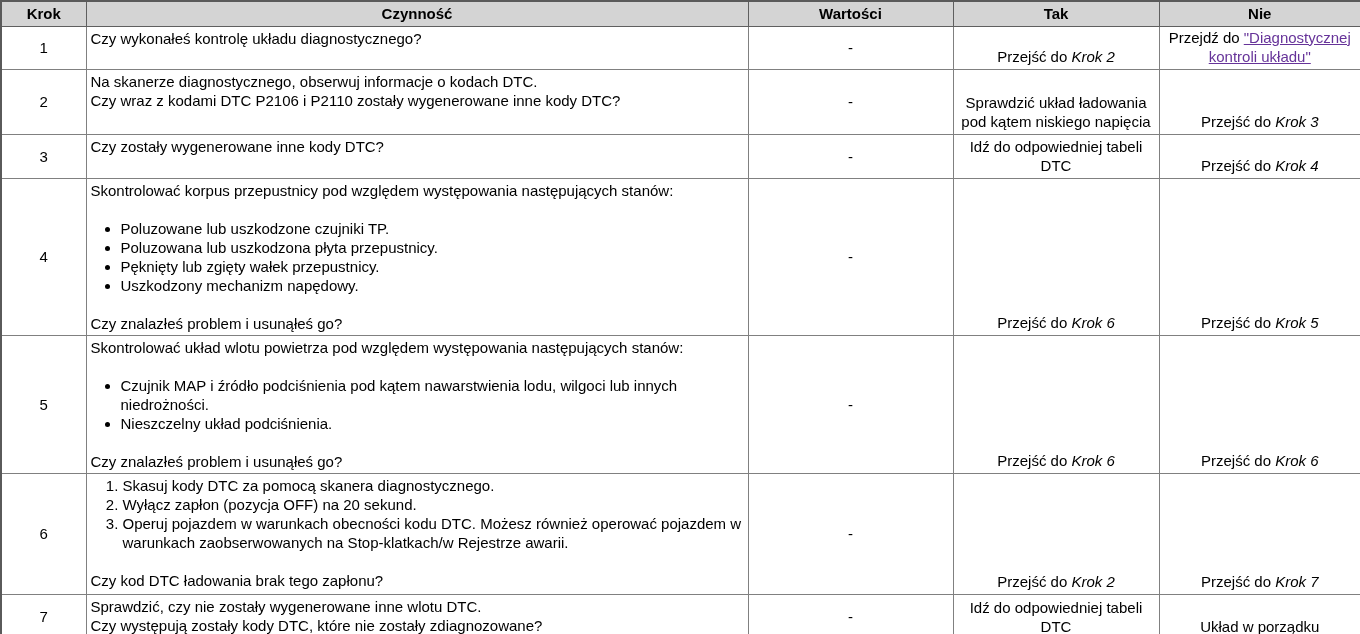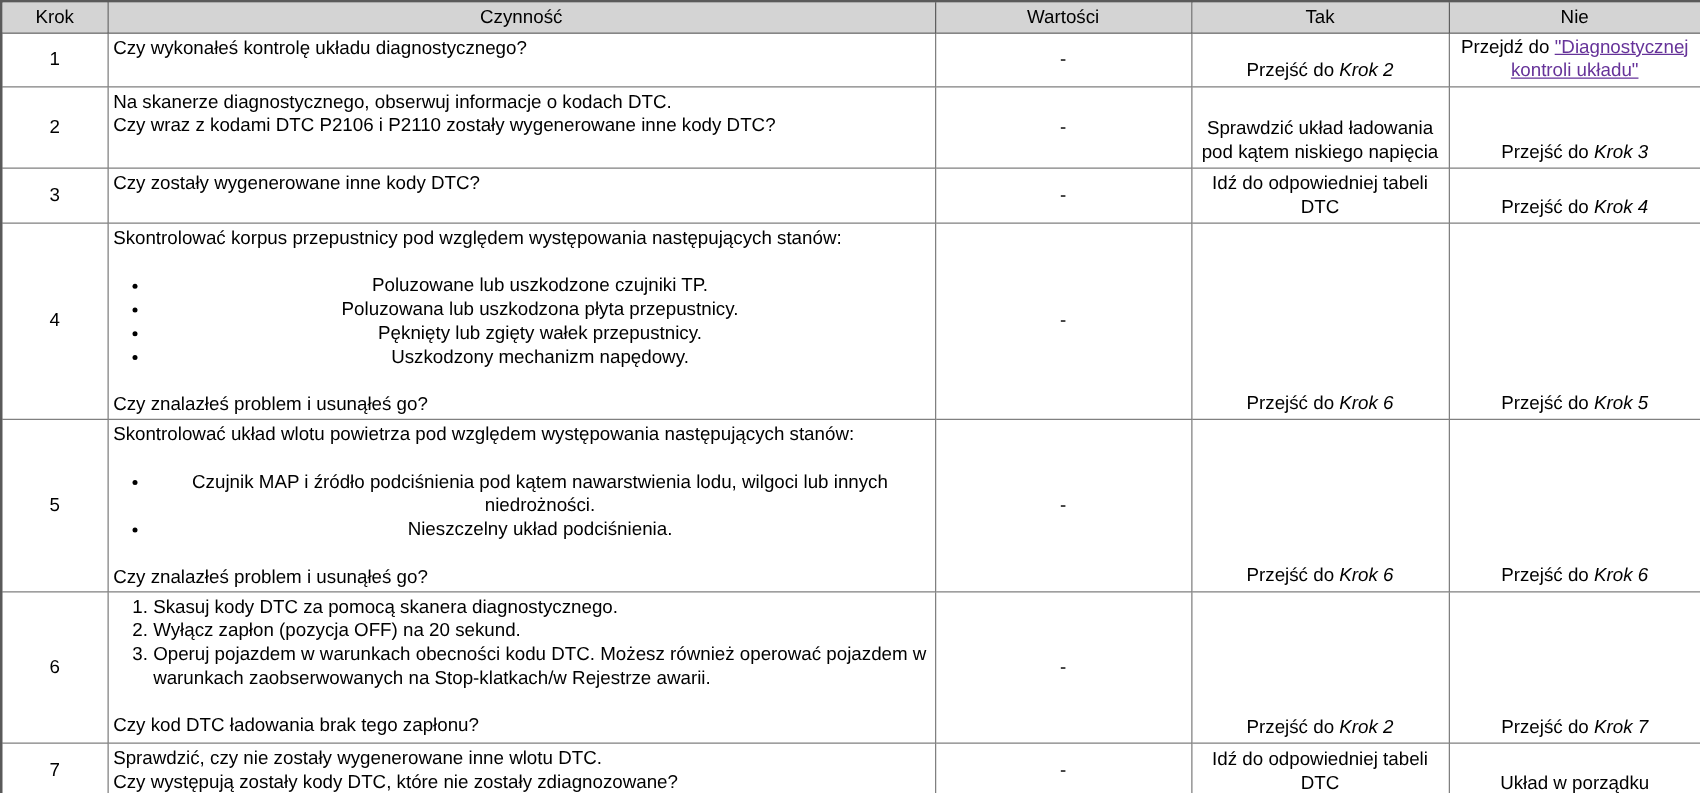--- a/index.html
+++ b/index.html
@@ -28,21 +28,21 @@
   col.c-no      { width: 202px; }
 
   th, td {
     border: 1px solid var(--border, #808080);
     overflow: hidden;
     word-wrap: break-word;
   }
   thead tr { height: 25px; }
   th {
     background: var(--header-bg, #d4d4d4);
-    font-weight: normal;
+    font-weight: bold;
     text-align: center;
     vertical-align: middle;
     padding: 1px 18px;
     border-color: #5f5f5f;
   }
   tbody tr:nth-child(1) { height: 43px; }
   tbody tr:nth-child(2) { height: 65px; }
   tbody tr:nth-child(3) { height: 44px; }
   tbody tr:nth-child(4) { height: 157px; }
   tbody tr:nth-child(5) { height: 133px; }
@@ -66,21 +66,20 @@
   }
   td.cell-yes, td.cell-no {
     text-align: center;
     vertical-align: bottom;
     padding: 1px 4px 3px 4px;
   }
   .action-line { min-height: 19px; }
   ul.action-bullets {
     margin: 19px 0;
     padding-left: 30px;
-    text-align: center;
   }
   ol.action-numbers {
     margin: 0 0 19px 0;
     padding-left: 32px;
   }
   ul.action-bullets li, ol.action-numbers li {
     margin: 0;
     padding: 0;
   }
   a.doc-link {

